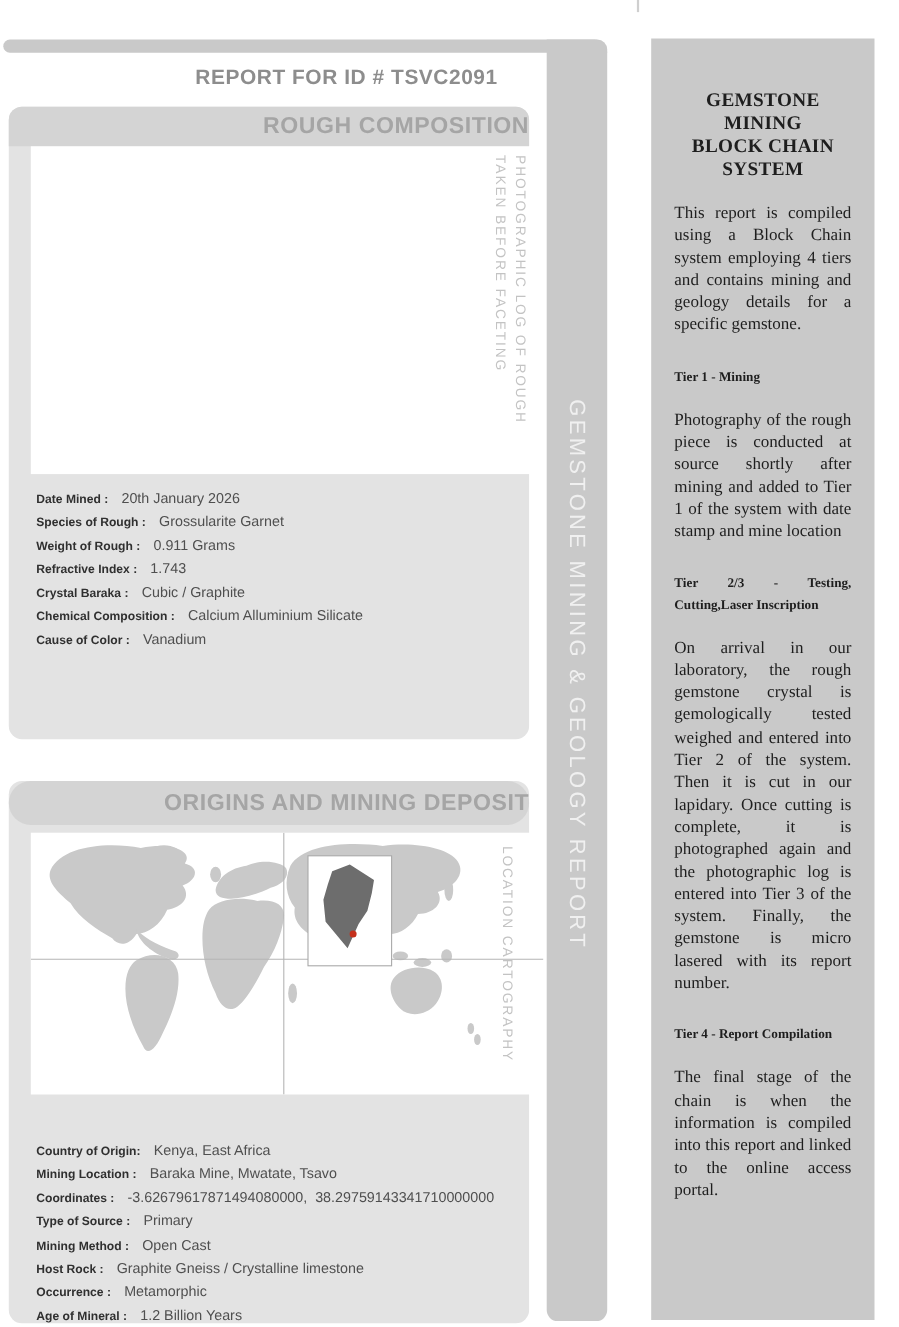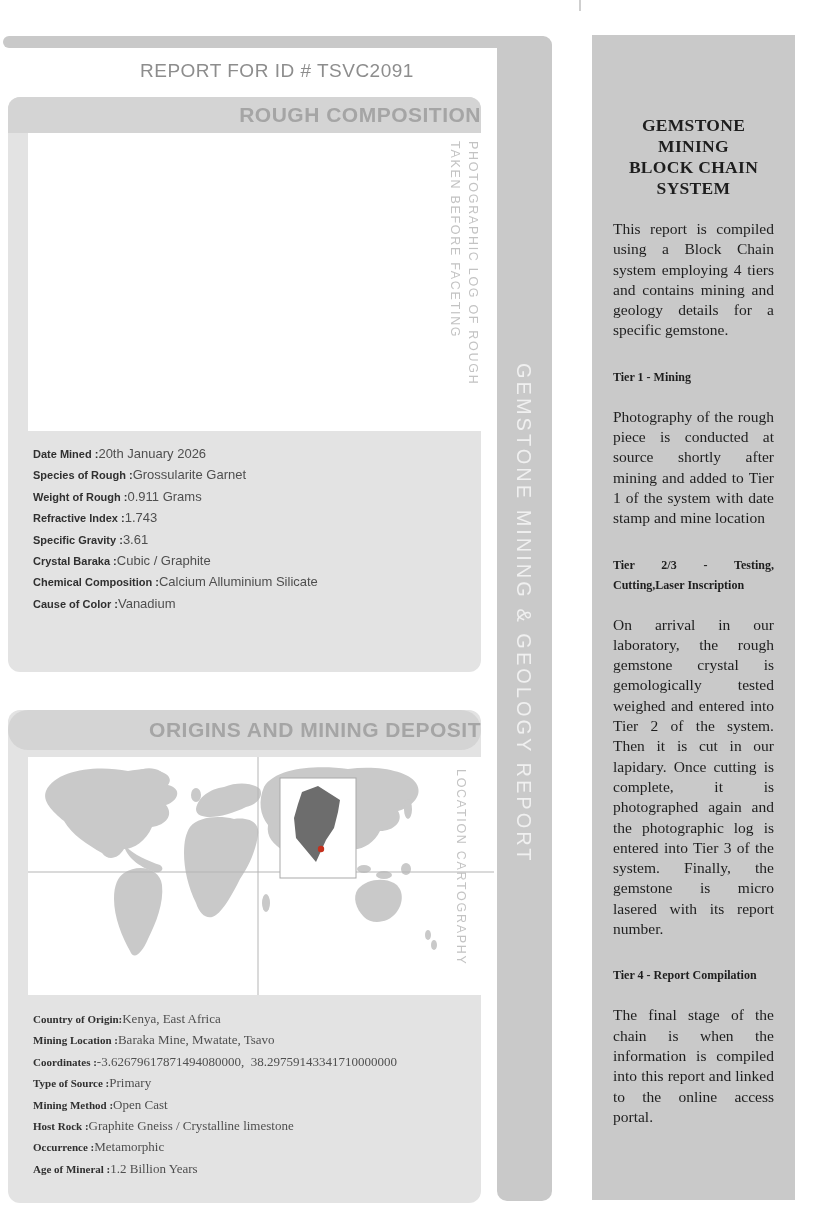--- a/index.html
+++ b/index.html
@@ -17,22 +17,22 @@
     border-radius:8px 12px 0 8px; }
   .frame-side-strip { left:497px; top:36px; width:55px; height:1165px; background:#c9c9c9;
     border-radius:0 12px 10px 10px; }
   .band-vtext {
     position:absolute; top:327px; left:15px;
     writing-mode:vertical-rl; white-space:nowrap;
     font-size:20px; letter-spacing:3px; color:#f0f0f0; font-weight:500;
   }
 
   
-  .report-title { left:140px; top:60px; width:350px; text-align:left;
-    font-size:19px; font-weight:normal; color:#8d8d8d; letter-spacing:0.5px; }
+  .report-title { left:140px; top:60px; width:350px; text-align:center;
+    font-size:19px; font-weight:bold; color:#8d8d8d; letter-spacing:0.5px; }
 
   
   .card { background:#e3e3e3; border-radius:12px; }
   .card1 { left:8px; top:97px; width:473px; height:575px; }
   .card2 { left:8px; top:710px; width:473px; height:493px; }
   .card-header { background:#d4d4d4; border-radius:12px 12px 0 0;text-align:right; }
   .card1-header { left:8px; top:97px; width:473px; height:36px; }
   .card2-header { left:8px; top:710px; width:473px; height:40px;border-radius:20px; }
   .section-title { color:#a5a5a5; font-weight:bold; font-size:21px;
     letter-spacing:0.5px; padding:6px 0 0 25px; }
@@ -43,29 +43,29 @@
   .vcaption {
     position:absolute; writing-mode:vertical-rl; white-space:pre-line;
     color:#c3c3c3; font-size:12.5px; letter-spacing:1.7px; line-height:18px;
   }
   .photo-caption { top:8px; right:12px; }
   .map-caption { top:12px; right:24px; }
 
   
   .fields { color:#4f4f4f; }
   .fields1 { left:33px; top:443px; width:448px; }
-  .fields2 { left:33px; top:1008px; width:448px;font-family:Liberation Serif, serif; }
+  .fields2 { left:33px; top:1036px; width:448px; }
   .field-row { line-height:20.4px; white-space:nowrap; }
   .flabel { font-weight:bold; color:#303030; font-size:11px; }
-  .fvalue { color:#4f4f4f; font-size:13px; margin-left:0; white-space:pre-wrap; }
+  .fvalue { color:#4f4f4f; font-size:13px; margin-left:12px; white-space:pre-wrap; }
 
   
   .sidebar { left:592px; top:35px; width:203px; height:1165px; background:#c9c9c9;
     color:#1e1e1e; font-family:"Liberation Serif", serif; }
-  .sb-inner { padding:80px 21px 0 21px; }
+  .sb-inner { padding:45px 21px 0 21px; }
   .sb-title { text-align:center; font-weight:bold; font-size:17.5px; line-height:21px;
     width:140px; margin:0 auto; letter-spacing:0.3px; }
   .sb-para { margin-top:20px; font-size:15.5px; line-height:20.3px; text-align:justify; }
   .sb-head { margin-top:26px; font-weight:bold; font-size:12px; line-height:20px; text-align:justify; }
 
   svg { display:block; }
 </style>
 </head>
 <body>
 
@@ -86,21 +86,20 @@
   </div>
   <div class="abs photo-box">
     <div class="vcaption photo-caption">PHOTOGRAPHIC LOG OF ROUGH
 TAKEN BEFORE FACETING</div>
   </div>
   <div class="abs fields fields1">
     <div class="field-row"><span class="flabel">Date Mined :</span><span class="fvalue">20th January 2026</span></div>
     <div class="field-row"><span class="flabel">Species of Rough :</span><span class="fvalue">Grossularite Garnet</span></div>
     <div class="field-row"><span class="flabel">Weight of Rough :</span><span class="fvalue">0.911 Grams</span></div>
     <div class="field-row"><span class="flabel">Refractive Index :</span><span class="fvalue">1.743</span></div>
-    <div class="field-row"><span class="flabel">Specific Gravity :</span><span class="fvalue">3.61</span></div>
     <div class="field-row"><span class="flabel">Crystal Baraka :</span><span class="fvalue">Cubic / Graphite</span></div>
     <div class="field-row"><span class="flabel">Chemical Composition :</span><span class="fvalue">Calcium Alluminium Silicate</span></div>
     <div class="field-row"><span class="flabel">Cause of Color :</span><span class="fvalue">Vanadium</span></div>
   </div>
 
   <div class="abs card card2"></div>
   <div class="abs card-header card2-header">
     <div class="section-title" style="padding-top:8px;">ORIGINS AND MINING DEPOSIT</div>
   </div>
 

